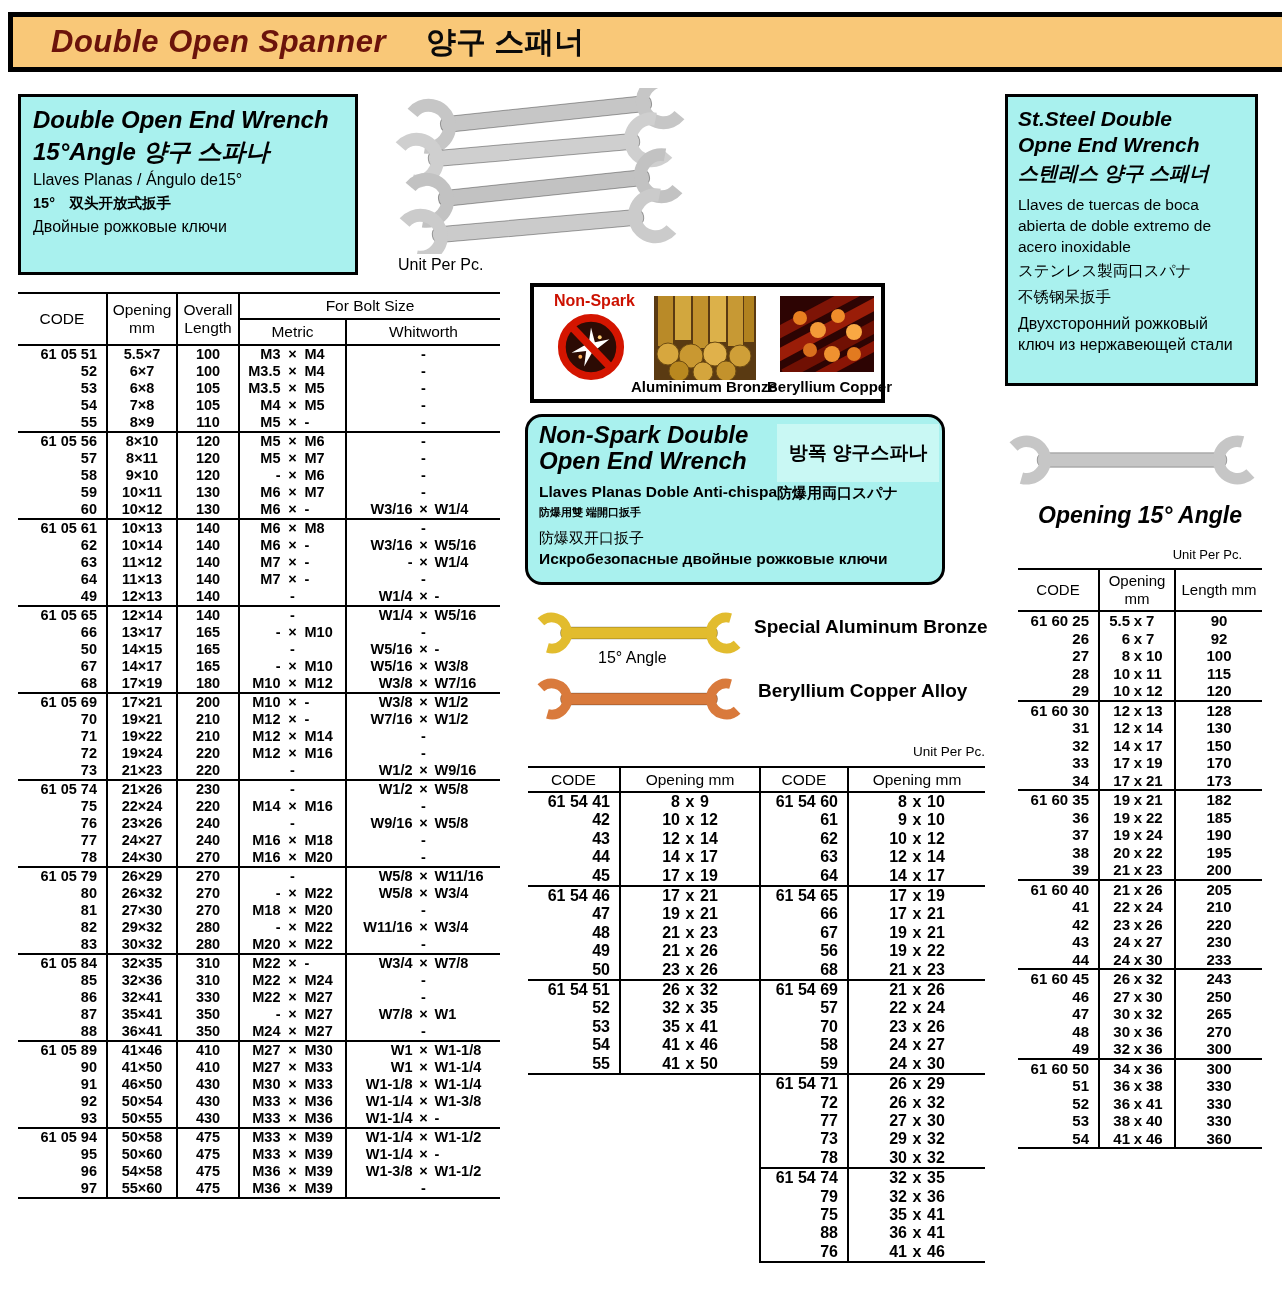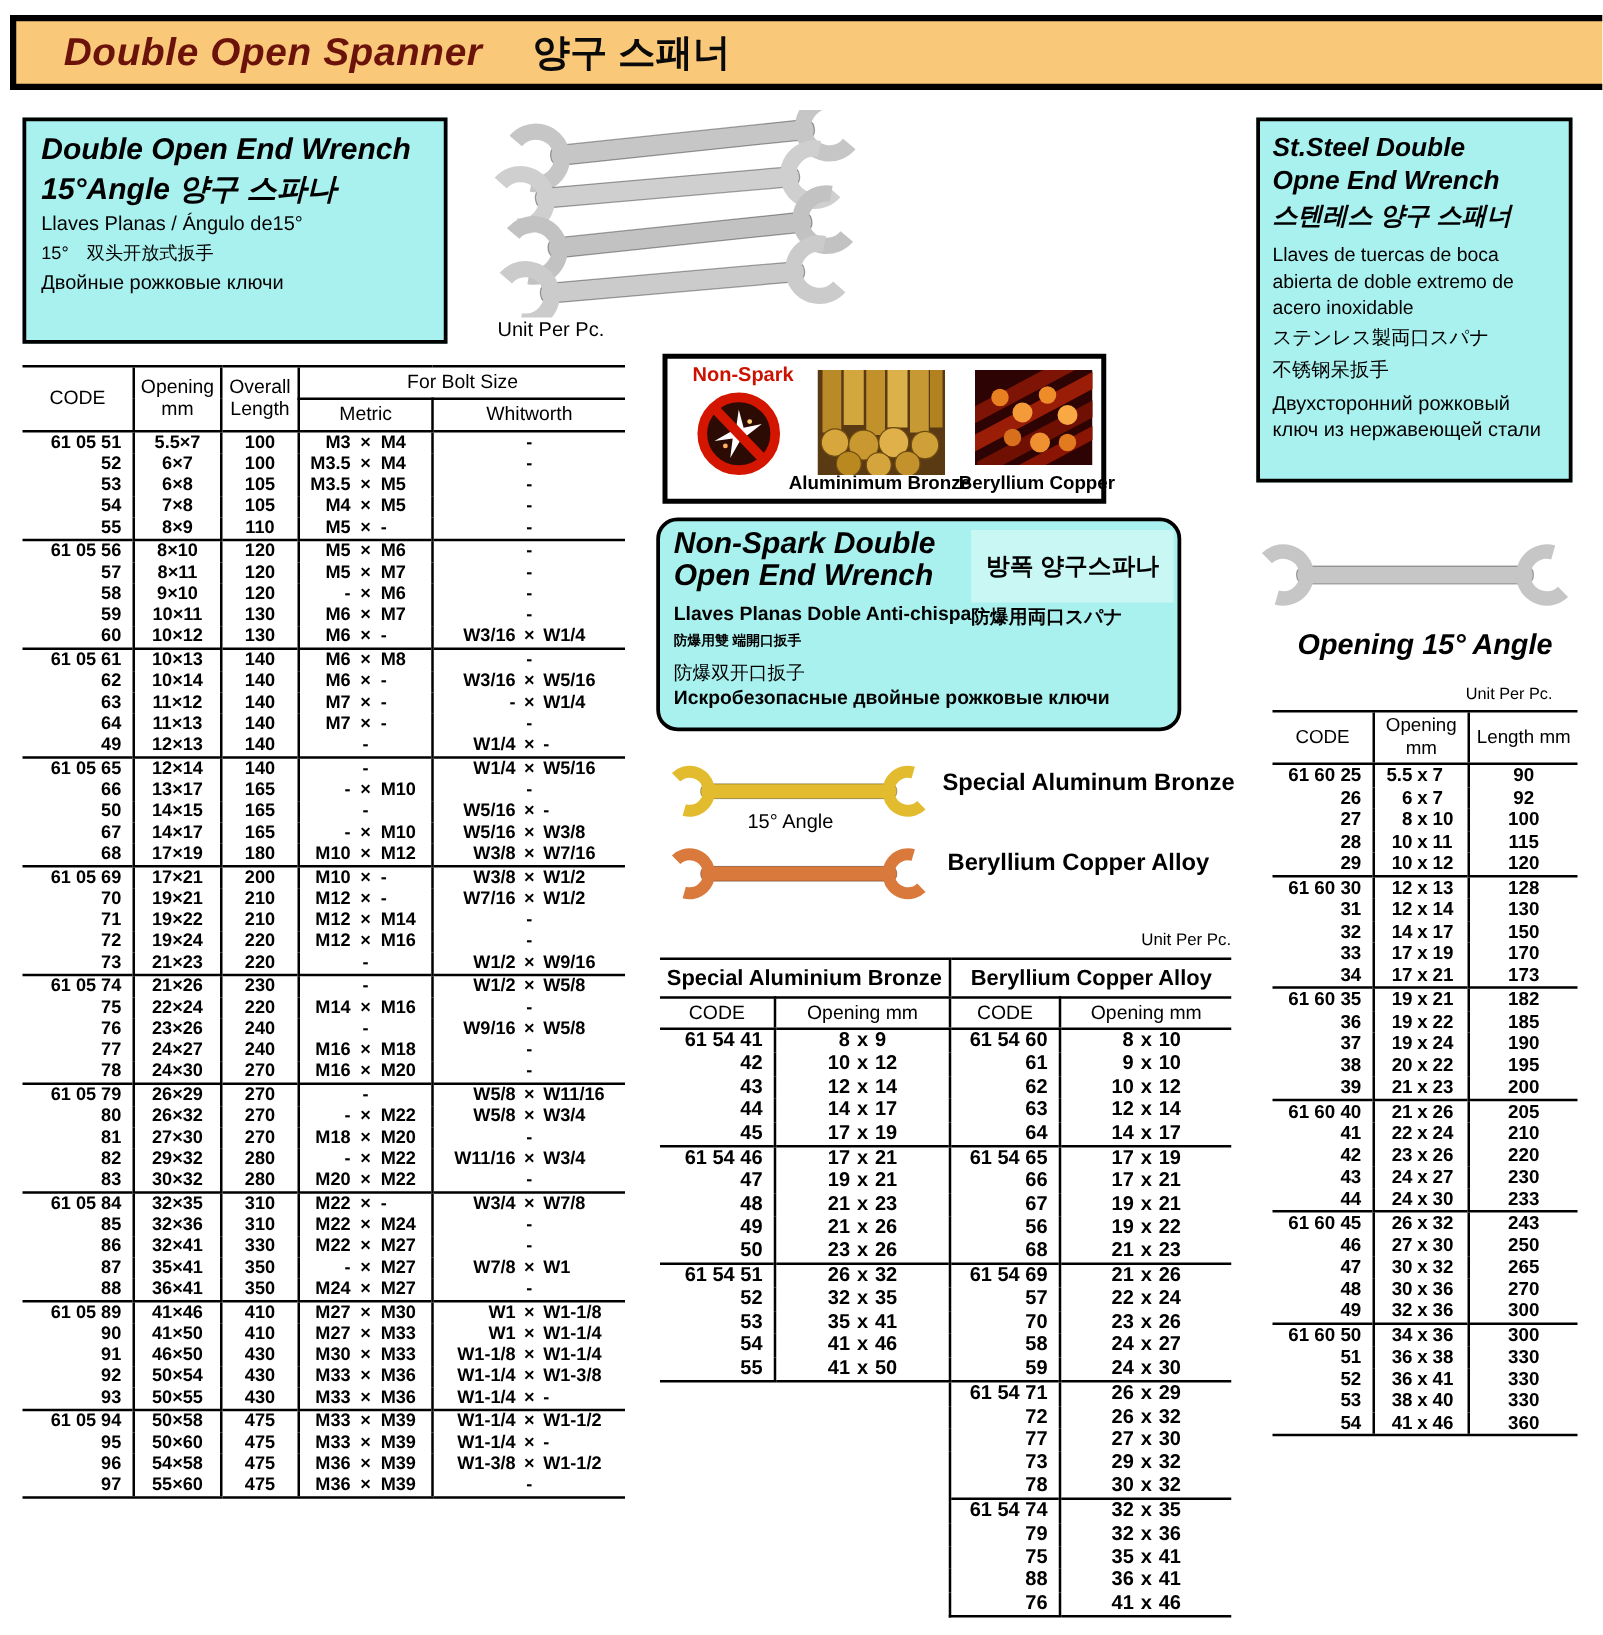--- a/index.html
+++ b/index.html
@@ -12,21 +12,21 @@
   .t-en{font-size:31px;font-weight:bold;font-style:italic;color:var(--banner_title,#6B130B);letter-spacing:.5px;}
   .t-ko{font-size:30px;font-weight:bold;color:#0a0a0a;}
 
   
   .cyanbox{position:absolute;background:var(--cyan_box,#A9F1EE);border:3px solid #000;box-sizing:border-box;}
   .leftbox{left:18px;top:94px;width:340px;height:181px;padding:7px 12px;}
   .lb1{font-size:24px;font-weight:bold;font-style:italic;line-height:31px;}
   .lb2{font-size:24px;font-weight:bold;font-style:italic;line-height:33px;}
   .lb3{font-size:16px;line-height:23px;}
   .lb4{font-size:14.5px;line-height:24px;}
-  .lb5{font-size:14.5px;line-height:24px;}
+  .lb5{font-size:14.5px;line-height:24px;font-weight:bold;}
   .lb6{font-size:16px;line-height:23px;}
 
   .rightbox{left:1005px;top:94px;width:253px;height:292px;padding:9px 10px;}
   .rb-t{font-size:21px;font-weight:bold;font-style:italic;line-height:26px;}
   .rb-ko{font-size:20px;font-weight:bold;font-style:italic;line-height:31px;}
   .rb-p{font-size:15.5px;line-height:21px;margin-top:5px;}
   .rb-ja{font-size:15.5px;line-height:27px;}
   .rb-zh{font-size:15.5px;line-height:26px;}
   .rb-ru{font-size:16px;line-height:21px;margin-top:3px;}
 
@@ -586,24 +586,20 @@
   <div class="alloy-wrap">
     <table class="tbl">
       <colgroup>
           <col style="width:92px">
           <col style="width:140px">
           <col style="width:88px">
           <col style="width:137px">
         </colgroup>
       <thead>
         <tr>
-          <th colspan="2" class="h1">Special Aluminium Bronze</th>
-          <th colspan="2" class="h1 bl">Beryllium Copper Alloy</th>
-        </tr>
-        <tr>
           <th class="h2">CODE</th>
           <th class="h2 bl">Opening mm</th>
           <th class="h2 bl">CODE</th>
           <th class="h2 bl">Opening mm</th>
         </tr>
       </thead>
       <tbody>
           <tr>
             <td class="cc gt">61 54&nbsp;41</td>
             <td class="co bl gt"><span class="pa" style="width:28px">8</span><span class="px" style="width:20px">x</span><span class="pb" style="width:28px">9</span></td>

